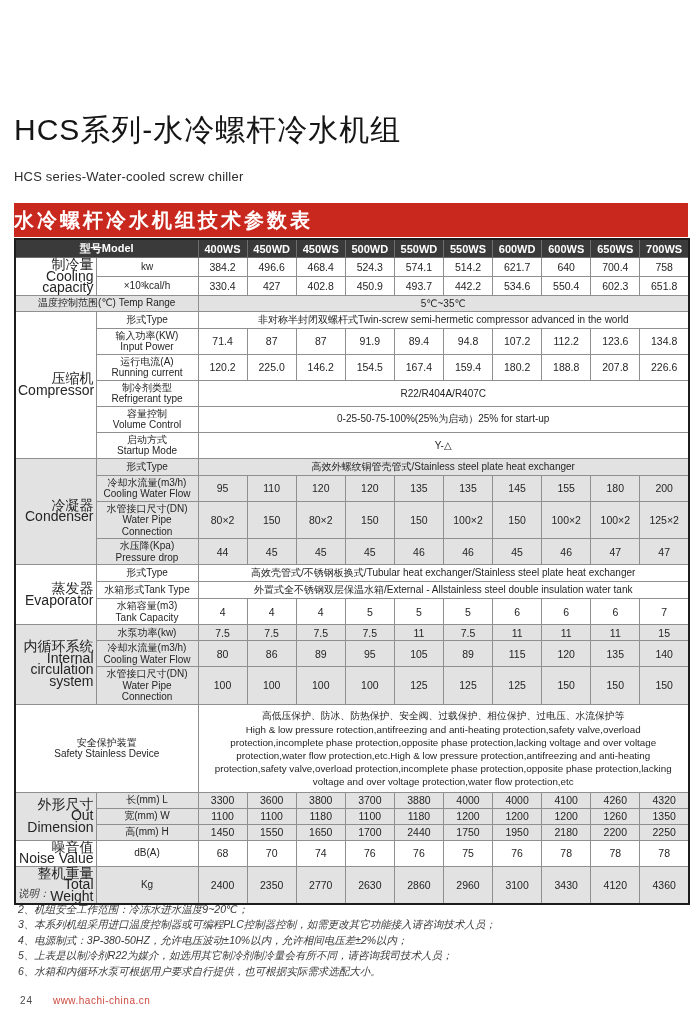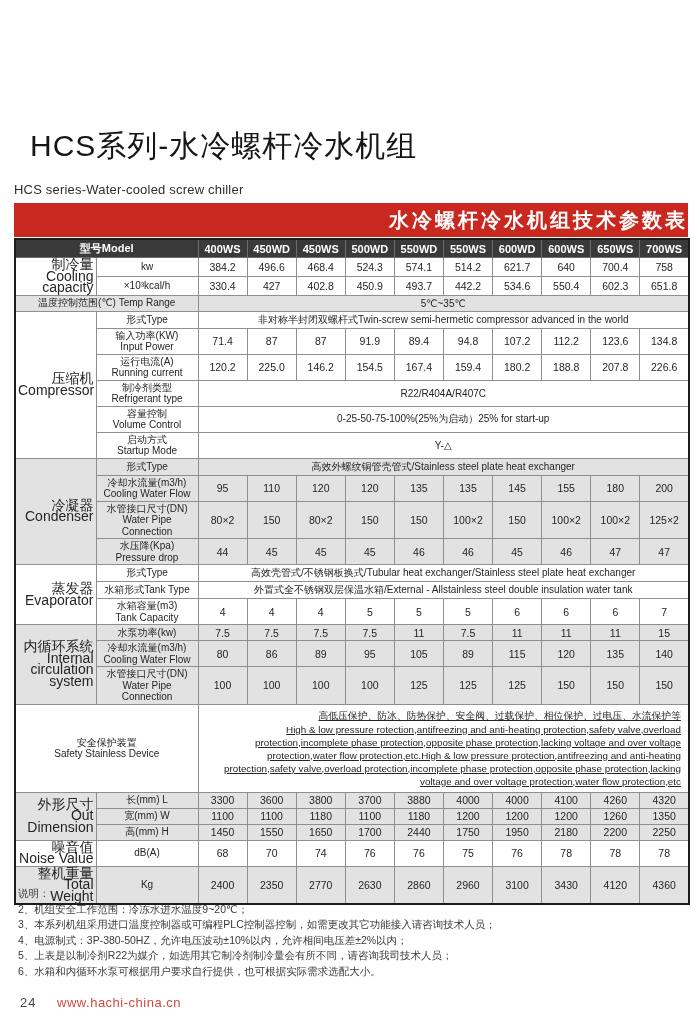--- a/index.html
+++ b/index.html
@@ -1,46 +1,46 @@
 <!DOCTYPE html>
 <html><head>
 <meta charset="utf-8">
 <style>
   html,body{margin:0;padding:0;background:#ffffff;}
   .page{position:relative;width:700px;height:1025px;background:#fff;overflow:hidden;
         font-family:"Liberation Sans","DejaVu Sans",sans-serif;color:#222;}
 
   
   .hdr{position:absolute;left:14px;top:110px;}
-  .hdr h1{margin:16px;font-size:30px;font-weight:500;color:#151515;letter-spacing:1px;line-height:40px;}
-  .hdr .sub{font-size:13px;color:#2d2d2d;margin-top:10px;letter-spacing:0.2px;}
+  .hdr h1{margin:0;font-size:30px;font-weight:500;color:#151515;letter-spacing:1px;line-height:40px;}
+  .hdr .sub{font-size:13px;color:#2d2d2d;margin-top:19px;letter-spacing:0.2px;}
 
   
   .banner{position:absolute;left:14px;top:203px;width:674px;height:34px;background:#c9281e;
-          color:#fff;font-size:20px;font-weight:bold;text-align:right;line-height:34px;letter-spacing:3px;}
+          color:#fff;font-size:20px;font-weight:bold;text-align:left;line-height:34px;letter-spacing:3px;}
 
   
   table.spec{position:absolute;left:14px;top:238px;width:674px;border-collapse:collapse;
              table-layout:fixed;border:2px solid #1c1c1c;}
   .spec th,.spec td{border:1px solid #8f8f8f;padding:1px 2px;text-align:center;vertical-align:middle;color:#252525;}
   .spec thead th{background:#3a3a3a;color:#fff;font-size:11px;font-weight:bold;height:15px;border-color:#6d6d6d;}
   .spec td.sec{font-size:14px;line-height:11.5px;text-align:right;}
   .spec td.lbl{font-size:10px;line-height:11.5px;}
   .spec td.val{font-size:10.5px;height:13px;}
   .spec td.merged{font-size:10px;}
-  .spec td.left{text-align:right;padding:4px 7px;font-size:9.8px;line-height:13px;text-decoration:underline;}
+  .spec td.left{text-align:center;padding:4px 7px;font-size:9.8px;line-height:13px;}
   .spec td.left .cnline{margin-bottom:1px;}
   .spec .shade{background:#e2e2e2;}
 
   
   .notes{position:absolute;left:18px;top:886px;width:668px;font-size:10.5px;line-height:15.5px;color:#3a3a3a;}
-  .notes .note-line{white-space:nowrap;}
+  .notes .note-line{white-space:nowrap;font-style:italic;}
 
   
-  .footer{position:absolute;left:20px;top:995px;font-size:13px;text-align:right;}
+  .footer{position:absolute;left:20px;top:995px;font-size:10px;text-align:right;}
   .footer .num{color:#4a4a4a;letter-spacing:1px;}
   .footer .url{color:#cc4a3f;margin-left:17px;letter-spacing:0.5px;}
 </style>
 </head>
 <body>
 
 <div class="page">
 
   <div class="hdr">
     <h1>HCS系列-水冷螺杆冷水机组</h1>

